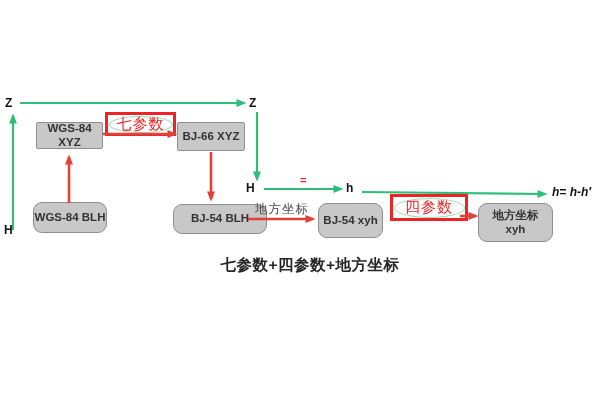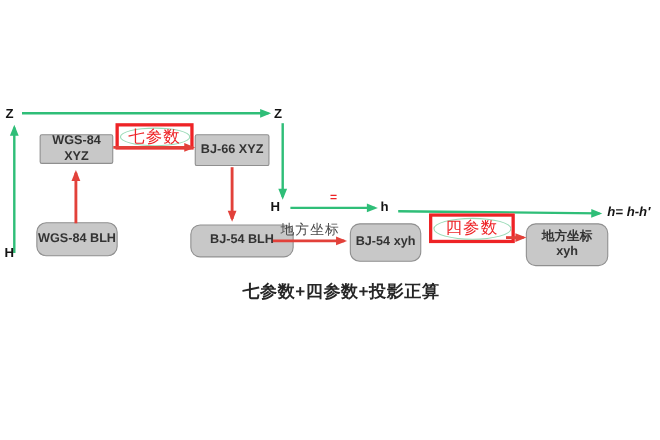--- a/index.html
+++ b/index.html
@@ -107,21 +107,21 @@
   <div class="axis-label" style="left:5px;top:96px;">Z</div>
   <div class="axis-label" style="left:249px;top:96px;">Z</div>
   <div class="axis-label" style="left:4px;top:223px;">H</div>
   <div class="axis-label" style="left:246px;top:181px;">H</div>
   <div class="axis-label" style="left:346px;top:181px;">h</div>
   <div class="eq" style="left:300px;top:174px;">=</div>
   <div class="result" style="left:552px;top:185px;">h= h-h′</div>
 
   <div class="edge-label" style="left:255px;top:201px;">地方坐标</div>
 
-  <div class="caption">七参数+四参数+投影正算</div>
+  <div class="caption">七参数+四参数+地方坐标</div>
 
   <svg class="layer over" width="600" height="400" viewBox="0 0 600 400">
     <line class="line-red" x1="69" y1="203" x2="69" y2="157" marker-end="url(#mr)"></line>
     <line class="line-red" x1="103" y1="134" x2="175" y2="134" marker-end="url(#mr)"></line>
     <line class="line-red" x1="211" y1="152" x2="211" y2="199" marker-end="url(#mr)"></line>
     <line class="line-red" x1="248" y1="219" x2="313" y2="219" marker-end="url(#mr)"></line>
     <line class="line-red" x1="460" y1="216" x2="476" y2="216" marker-end="url(#mr)"></line>
   </svg>
 
 </div>

